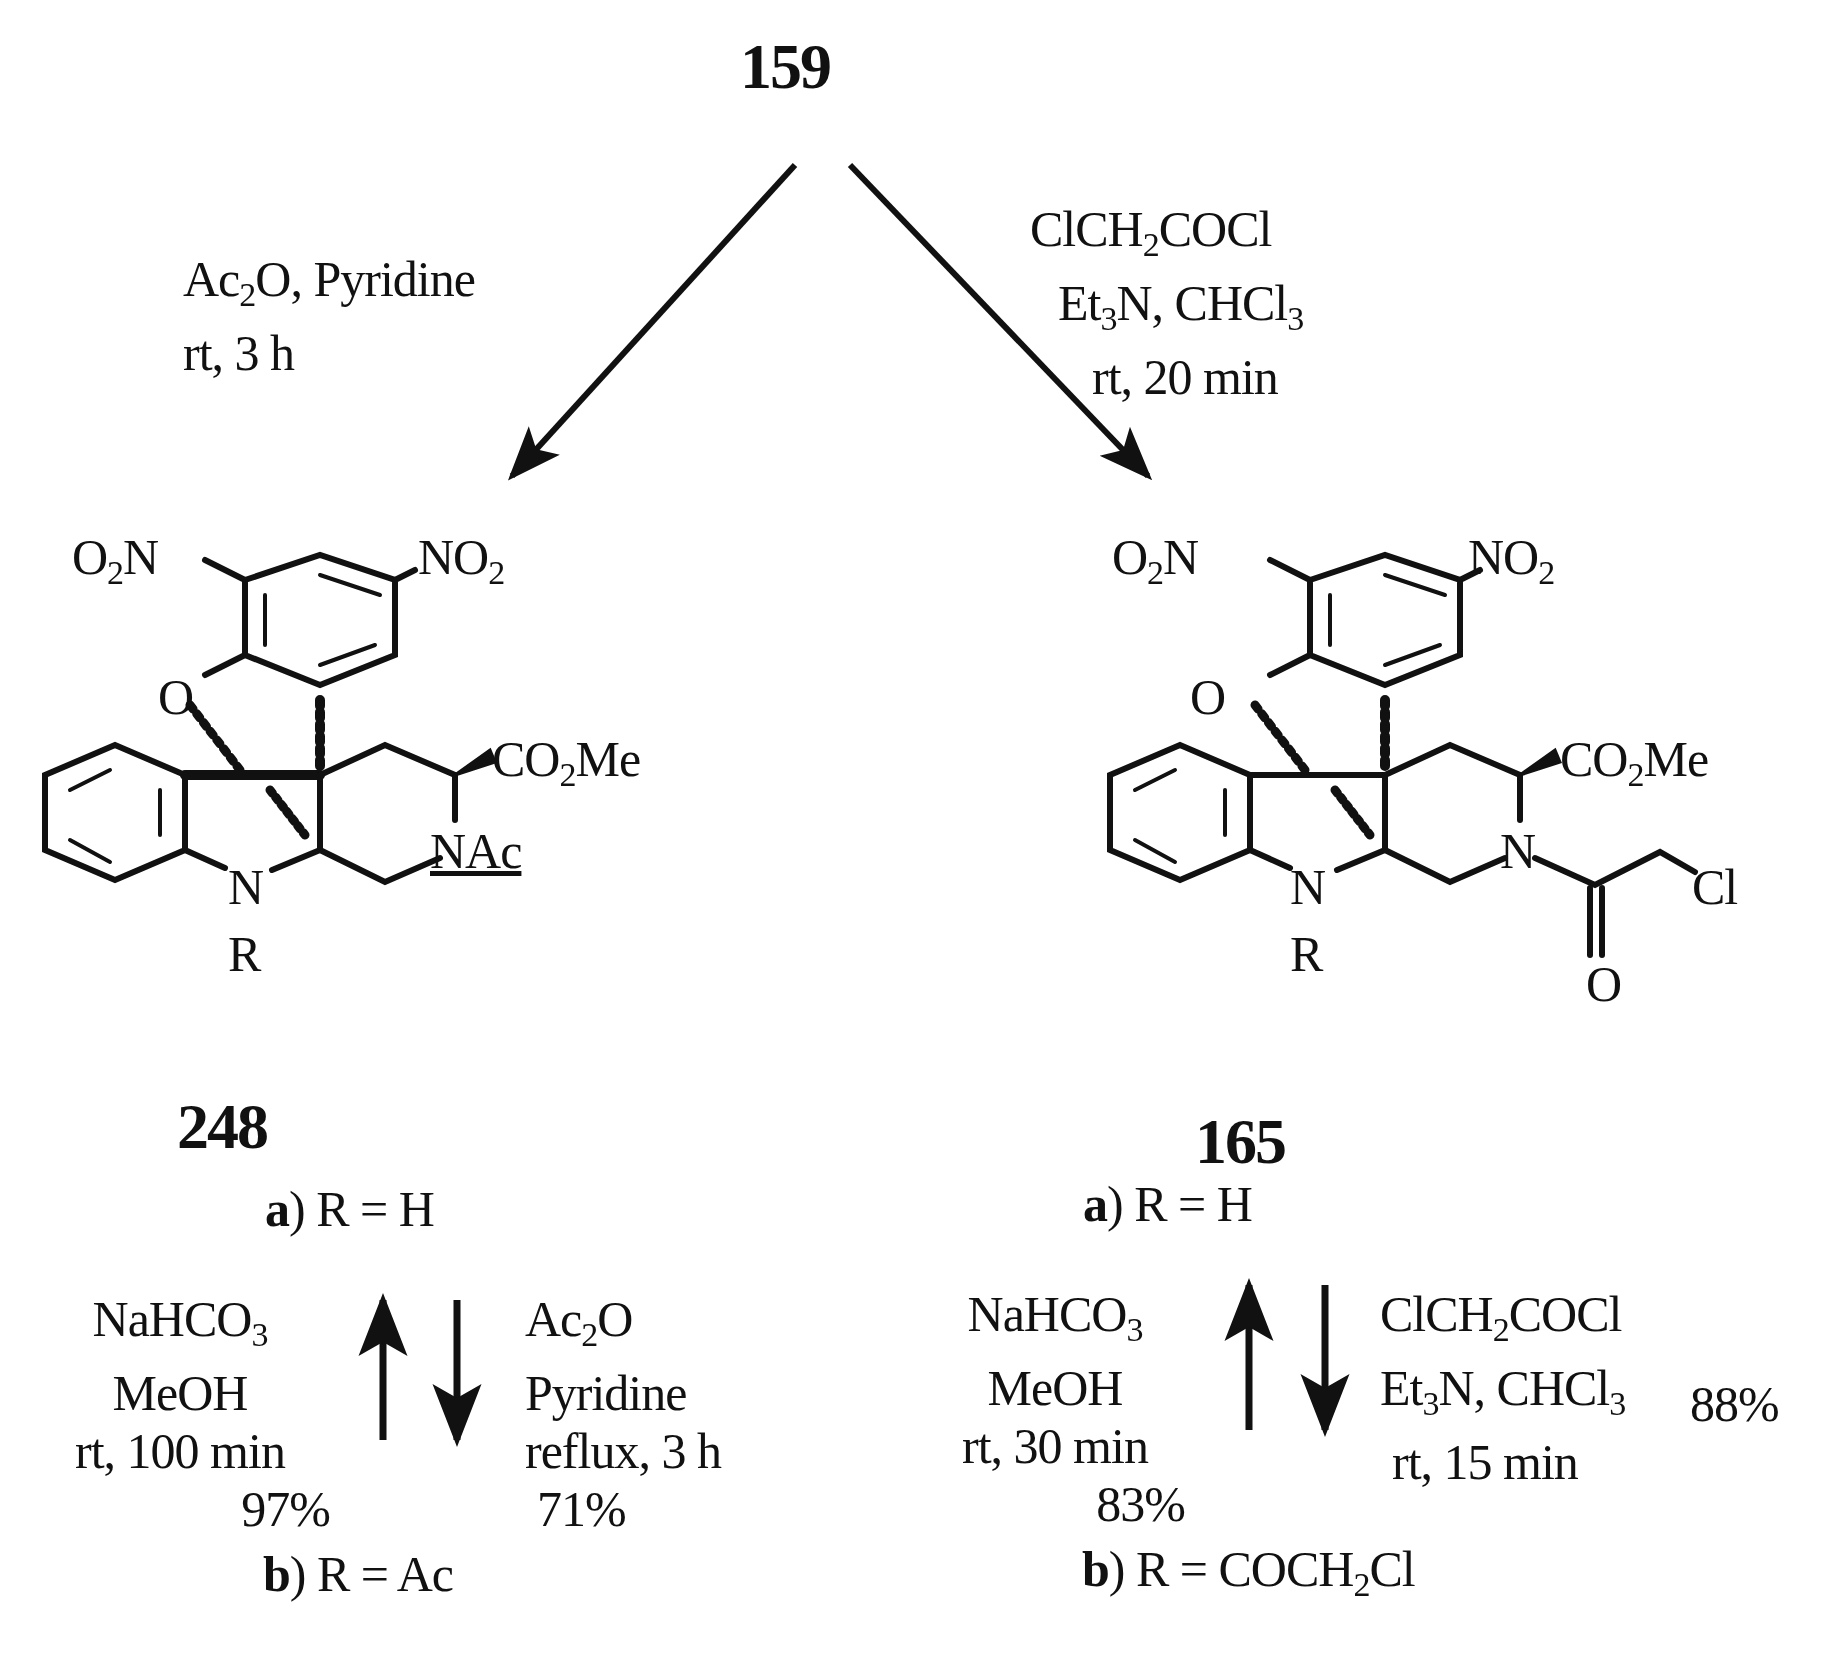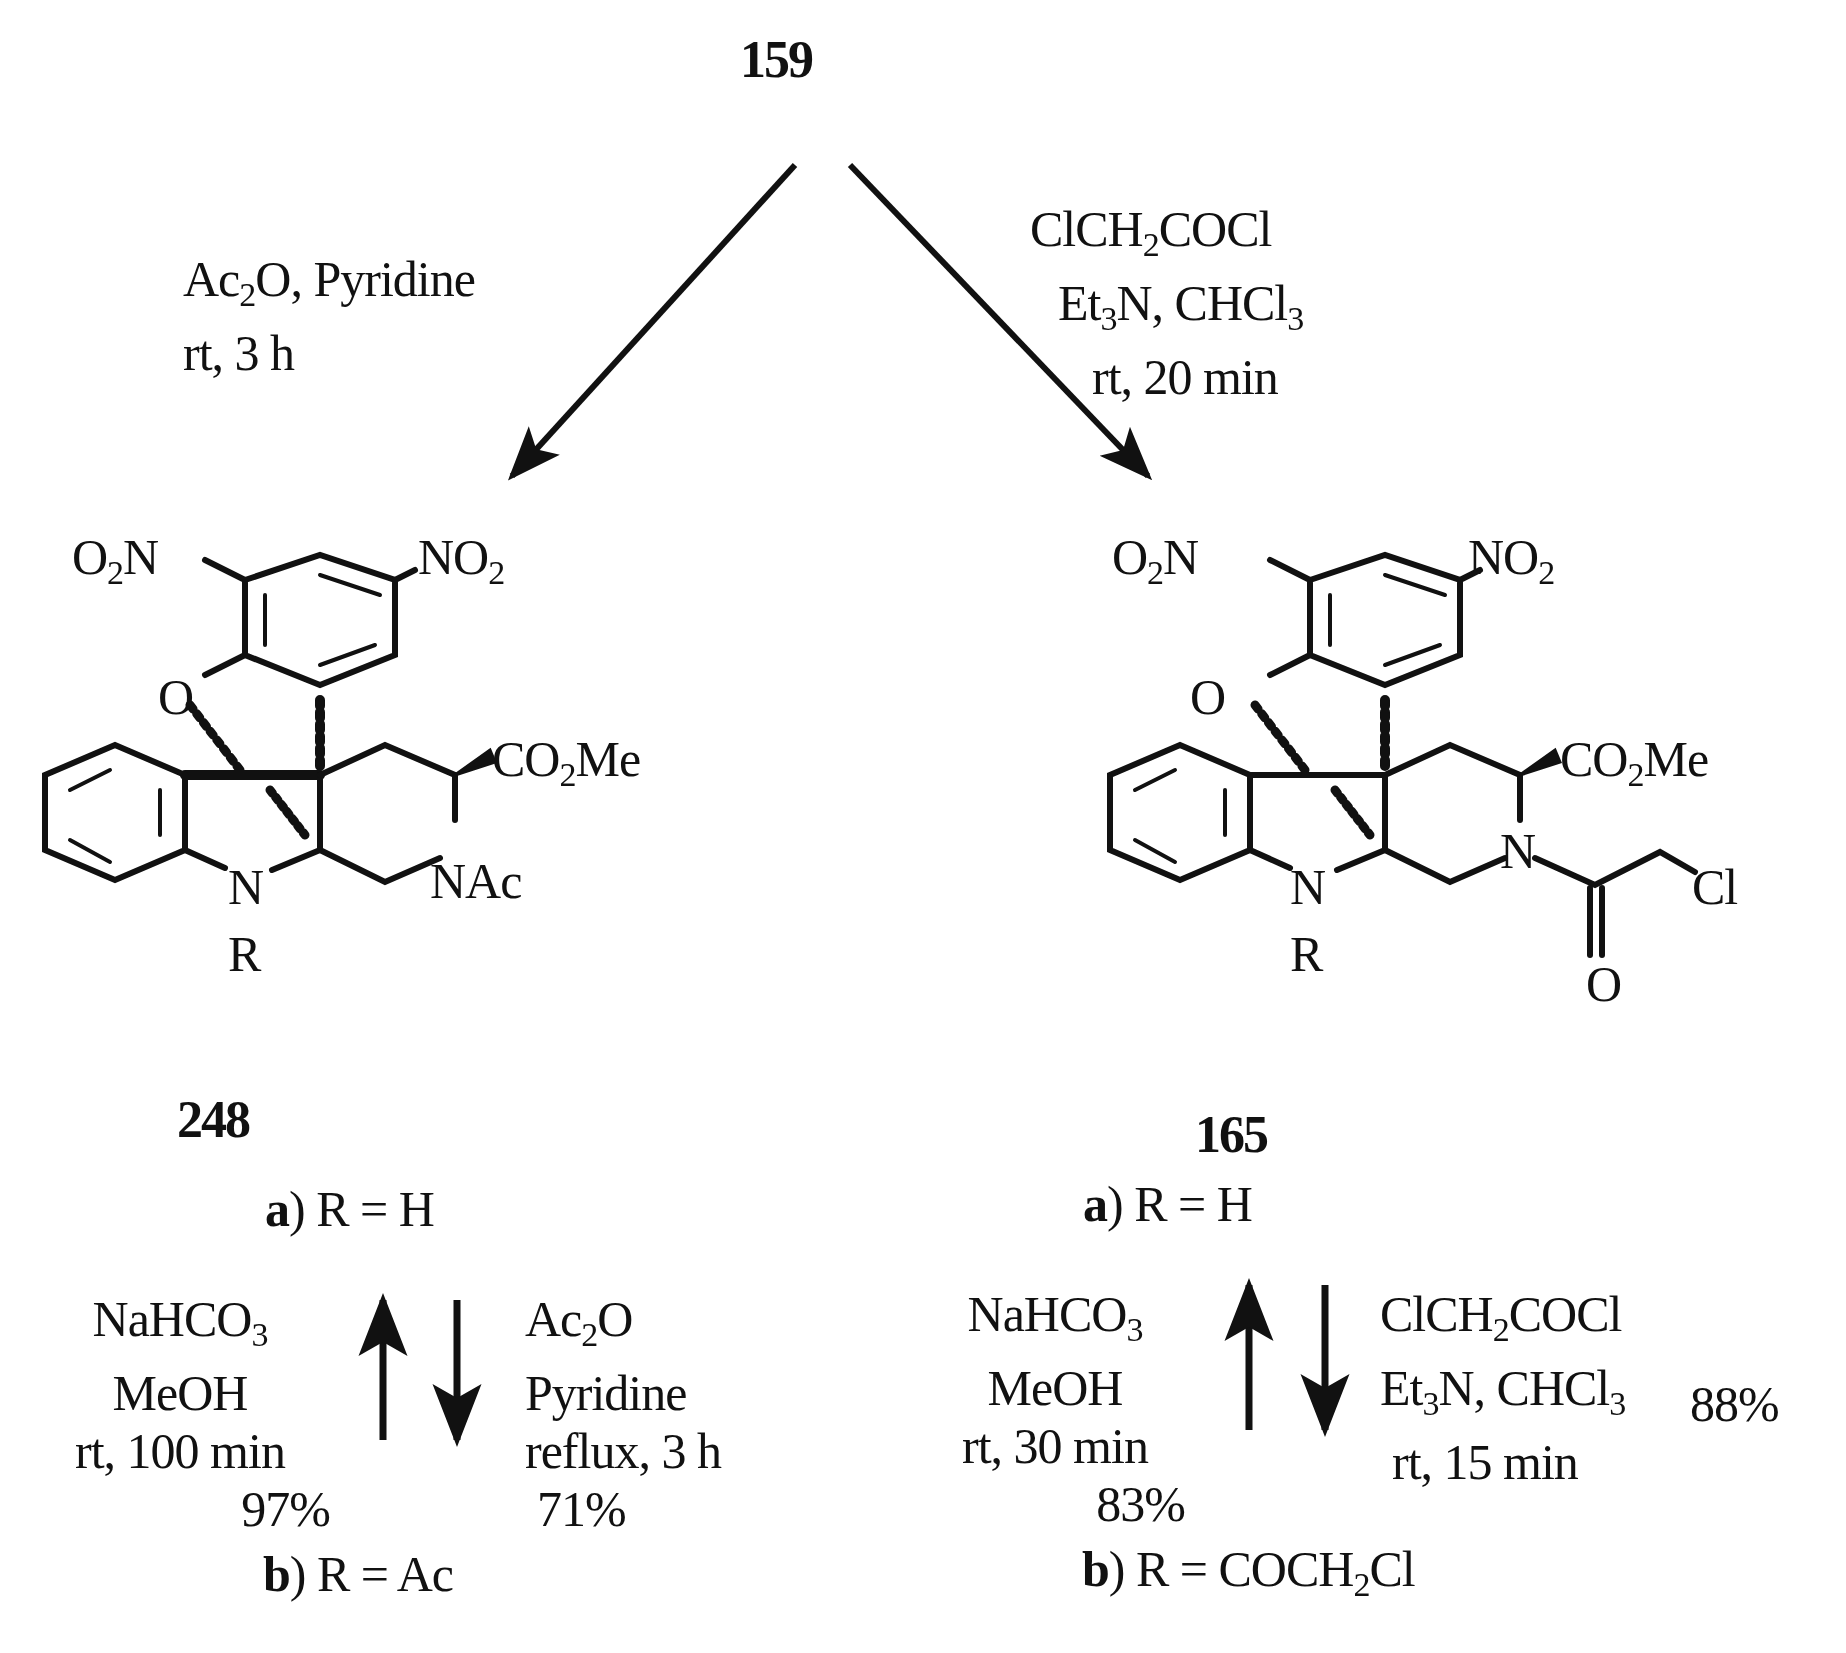--- a/index.html
+++ b/index.html
@@ -1,19 +1,19 @@
 <!DOCTYPE html>
 <html><head>
 <meta charset="utf-8">
 <style>
   html, body { margin:0; padding:0; background:#ffffff; }
   body { width:1846px; height:1653px; position:relative; overflow:hidden;
          font-family:"Liberation Serif","DejaVu Serif",serif; color:#111; }
   .abs { position:absolute; white-space:nowrap; }
-  .cpd { font-weight:bold; font-size:52px; letter-spacing:-2px; }
+  .cpd { font-weight:bold; font-size:64px; letter-spacing:-2px; }
   .cond { font-size:50px; line-height:58px; letter-spacing:-1px; }
   .atom { font-size:50px; letter-spacing:-1px; }
   .sub { font-size:34px; vertical-align:-10px; }
   .rlab { font-size:50px; letter-spacing:-1px; }
   .rlab b { font-weight:bold; }
   svg { position:absolute; left:0; top:0; }
 </style>
 </head>
 <body>
 
@@ -107,21 +107,21 @@
   <div><span>ClCH</span><span class="sub">2</span><span>COCl</span></div>
   <div style="padding-left:28px;"><span>Et</span><span class="sub">3</span><span>N, CHCl</span><span class="sub">3</span></div>
   <div style="padding-left:62px;">rt, 20 min</div>
 </div>
 
 <div>
   <div class="abs atom" style="left:72px;top:528px;"><span>O</span><span class="sub">2</span><span>N</span></div>
   <div class="abs atom" style="left:418px;top:528px;"><span>NO</span><span class="sub">2</span></div>
   <div class="abs atom" style="left:158px;top:668px;">O</div>
   <div class="abs atom" style="left:492px;top:730px;"><span>CO</span><span class="sub">2</span><span>Me</span></div>
-  <div class="abs atom" style="left:430px;top:852px;">NAc</div>
+  <div class="abs atom" style="left:430px;top:822px;text-decoration:underline;">NAc</div>
   <div class="abs atom" style="left:228px;top:858px;">N</div>
   <div class="abs atom" style="left:228px;top:925px;">R</div>
 </div>
 
 <div>
   <div class="abs atom" style="left:1112px;top:528px;"><span>O</span><span class="sub">2</span><span>N</span></div>
   <div class="abs atom" style="left:1468px;top:528px;"><span>NO</span><span class="sub">2</span></div>
   <div class="abs atom" style="left:1190px;top:668px;">O</div>
   <div class="abs atom" style="left:1560px;top:730px;"><span>CO</span><span class="sub">2</span><span>Me</span></div>
   <div class="abs atom" style="left:1500px;top:822px;">N</div>

